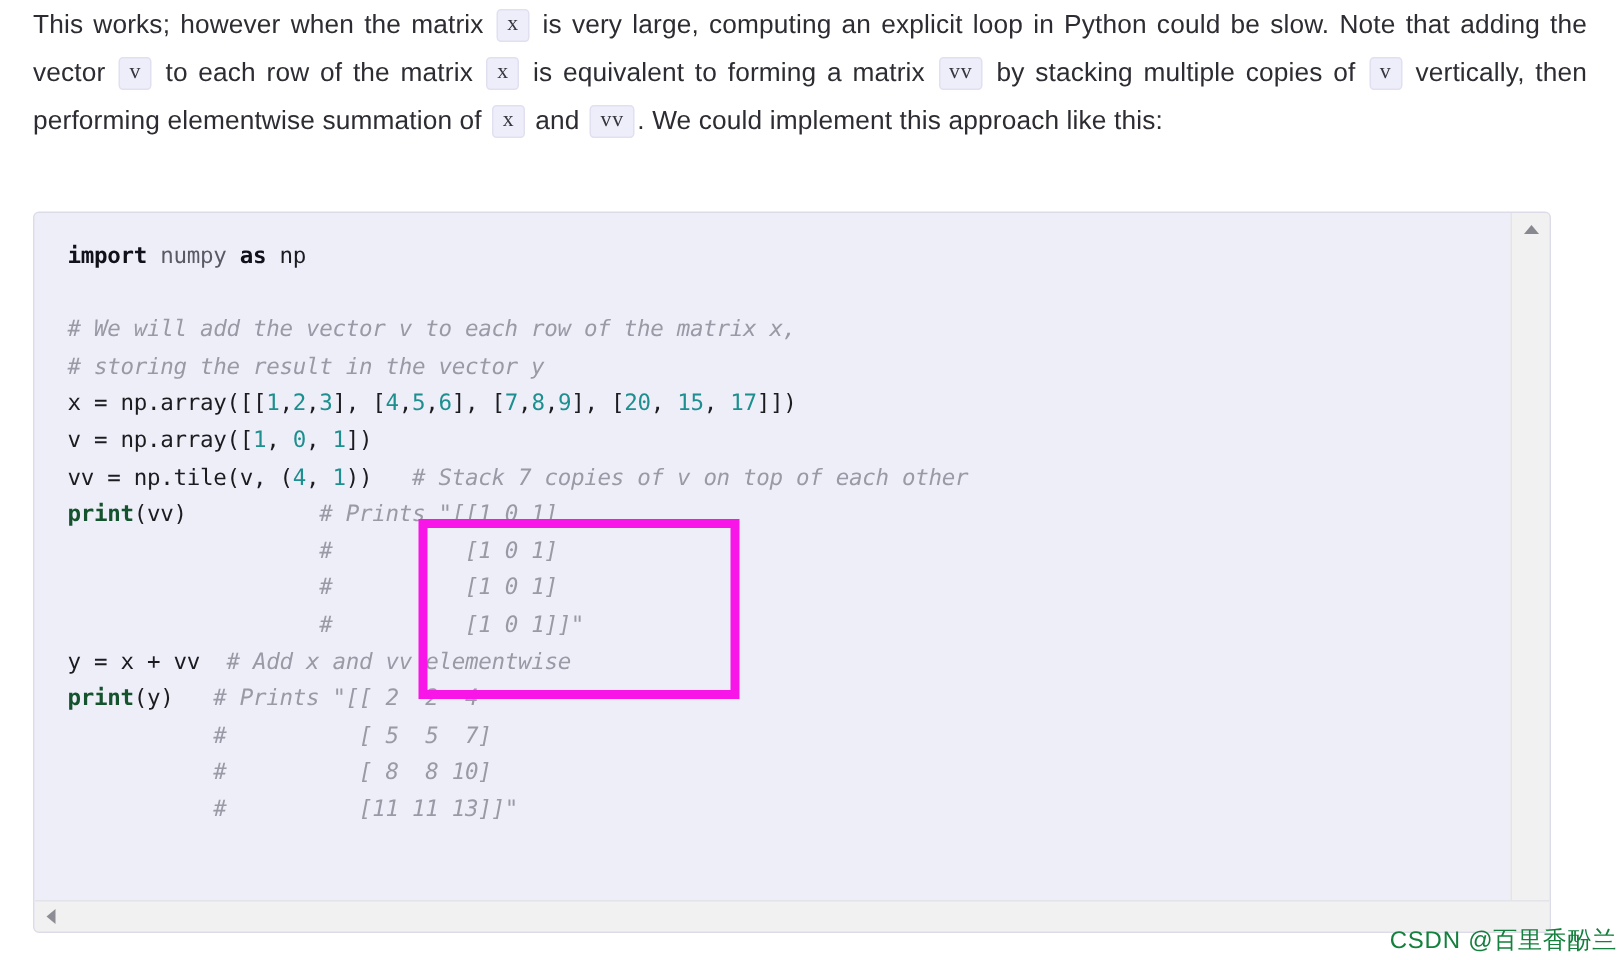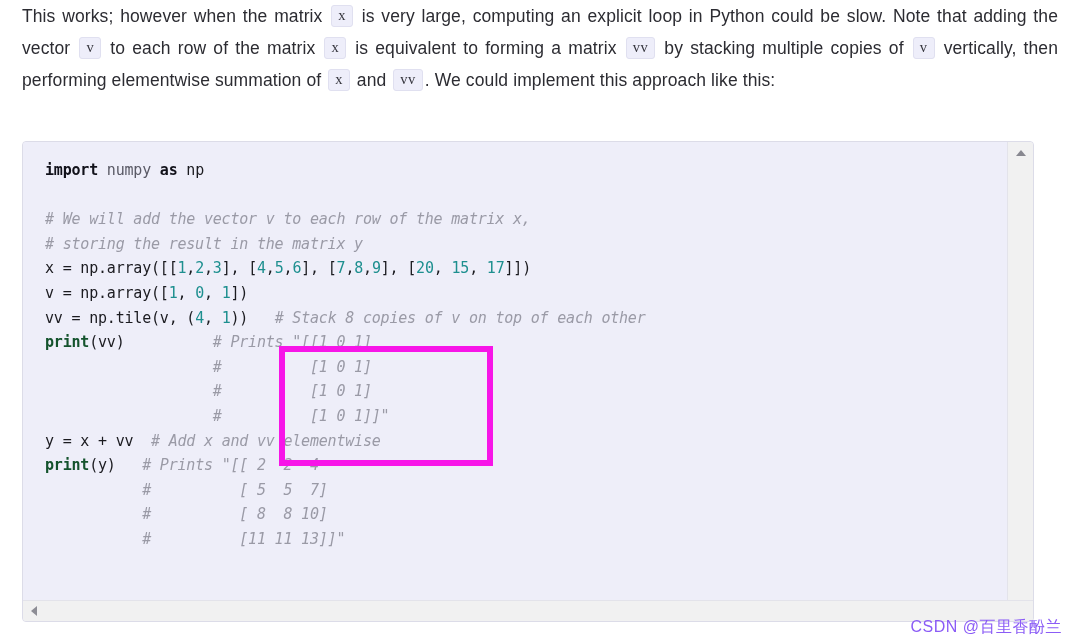--- a/index.html
+++ b/index.html
@@ -131,49 +131,49 @@
     transform: translateY(-50%);
     width: 0; height: 0;
     border-top: 5px solid transparent;
     border-bottom: 5px solid transparent;
     border-right: 6px solid #8d8d95;
   }
 
   
   .watermark {
     position: absolute;
-    right: 20px;
+    right: 4px;
     bottom: 2px;
     font-family: "Liberation Sans", sans-serif;
     font-size: 16px;
-    color: #8b5cf6;
+    color: #15803d;
     letter-spacing: 0.5px;
     white-space: nowrap;
     z-index: 9;
   }
 </style>
 </head>
 <body>
 
 <div id="root">
 
   <div class="prose">
     <span>This works; however when the matrix </span><code class="inline">x</code><span> is very large, computing an explicit loop in Python could be slow. Note that adding the vector </span><code class="inline">v</code><span> to each row of the matrix </span><code class="inline">x</code><span> is equivalent to forming a matrix </span><code class="inline">vv</code><span> by stacking multiple copies of </span><code class="inline">v</code><span> vertically, then performing elementwise summation of </span><code class="inline">x</code><span> and </span><code class="inline">vv</code><span>. We could implement this approach like this:</span>
   </div>
 
   <div class="codeblock">
 
     <div class="code-scroll-area">
       <pre class="code"><span class="kw">import</span> <span class="mod">numpy</span> <span class="kw">as</span> <span class="plain">np</span>
 
 <span class="cmt"># We will add the vector v to each row of the matrix x,</span>
-<span class="cmt"># storing the result in the matrix y</span>
+<span class="cmt"># storing the result in the vector y</span>
 <span class="plain">x = np.array([[<span class="num">1</span>,<span class="num">2</span>,<span class="num">3</span>], [<span class="num">4</span>,<span class="num">5</span>,<span class="num">6</span>], [<span class="num">7</span>,<span class="num">8</span>,<span class="num">9</span>], [<span class="num">20</span>, <span class="num">15</span>, <span class="num">17</span>]])</span>
 <span class="plain">v = np.array([<span class="num">1</span>, <span class="num">0</span>, <span class="num">1</span>])</span>
-<span class="plain">vv = np.tile(v, (<span class="num">4</span>, <span class="num">1</span>))   </span><span class="cmt"># Stack 8 copies of v on top of each other</span>
+<span class="plain">vv = np.tile(v, (<span class="num">4</span>, <span class="num">1</span>))   </span><span class="cmt"># Stack 7 copies of v on top of each other</span>
 <span class="bi">print</span><span class="plain">(vv)          </span><span class="cmt"># Prints "[[1 0 1]</span>
 <span class="cmt">                   <span>#          [1 0 1]</span></span>
 <span class="cmt">                   <span>#          [1 0 1]</span></span>
 <span class="cmt">                   <span>#          [1 0 1]]"</span></span>
 <span class="plain">y = x + vv  </span><span class="cmt"># Add x and vv elementwise</span>
 <span class="bi">print</span><span class="plain">(y)   </span><span class="cmt"># Prints "[[ 2  2  4</span>
 <span class="cmt">           <span>#          [ 5  5  7]</span></span>
 <span class="cmt">           <span>#          [ 8  8 10]</span></span>
 <span class="cmt">           <span>#          [11 11 13]]"</span></span></pre>
     </div>

